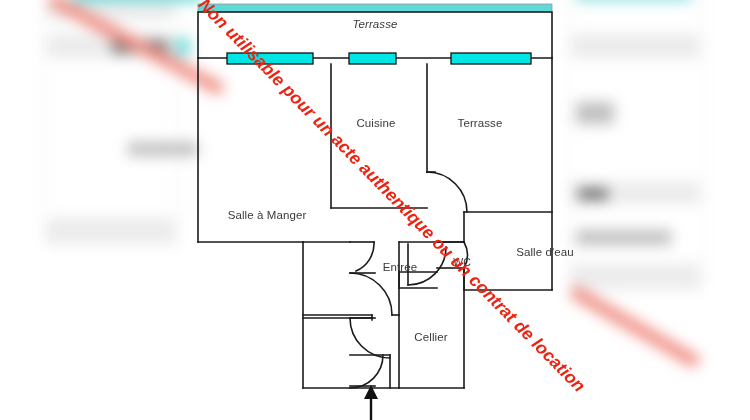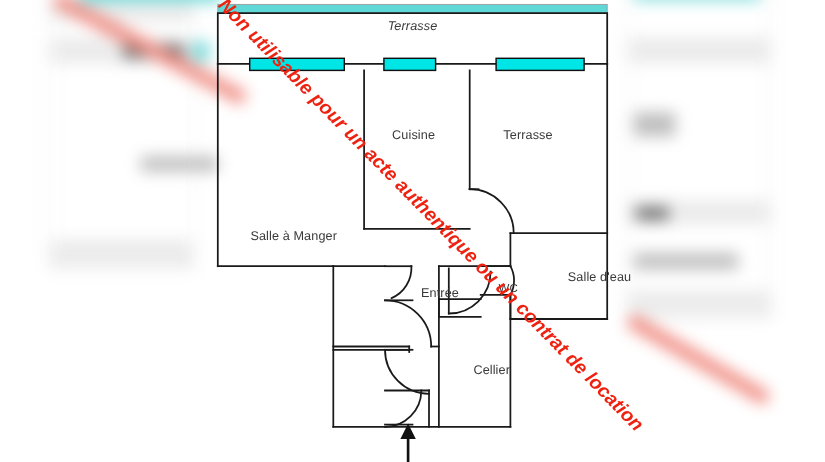--- a/index.html
+++ b/index.html
@@ -208,21 +208,21 @@
   <div class="room-label" style="left:480px; top:123px;">Terrasse</div>
 
   <div class="room-label" style="left:267px; top:167px;margin-top:48px;">Salle à Manger</div>
 
   <div class="room-label" style="left:400px; top:223px;margin-top:44px;">Entrée</div>
 
   <div class="room-label" style="left:512px; top:252px;margin-left:33px;">Salle d'eau</div>
 
   <div class="room-label small" style="left:462px; top:262px;">WC</div>
 
-  <div class="room-label" style="left:447px; top:337px;">Cellier</div>
+  <div class="room-label" style="left:431px; top:337px;">Cellier</div>
 
   <svg id="watermark" viewBox="0 0 750 420">
     <defs>
       <path id="wmpath" d="M196,4 L575,390"></path>
     </defs>
     <text class="wm-text">
       <textPath href="#wmpath" startOffset="2"><tspan id="wm-tspan">Non utilisable pour un acte authentique ou un contrat de location</tspan></textPath>
     </text>
   </svg>
 

